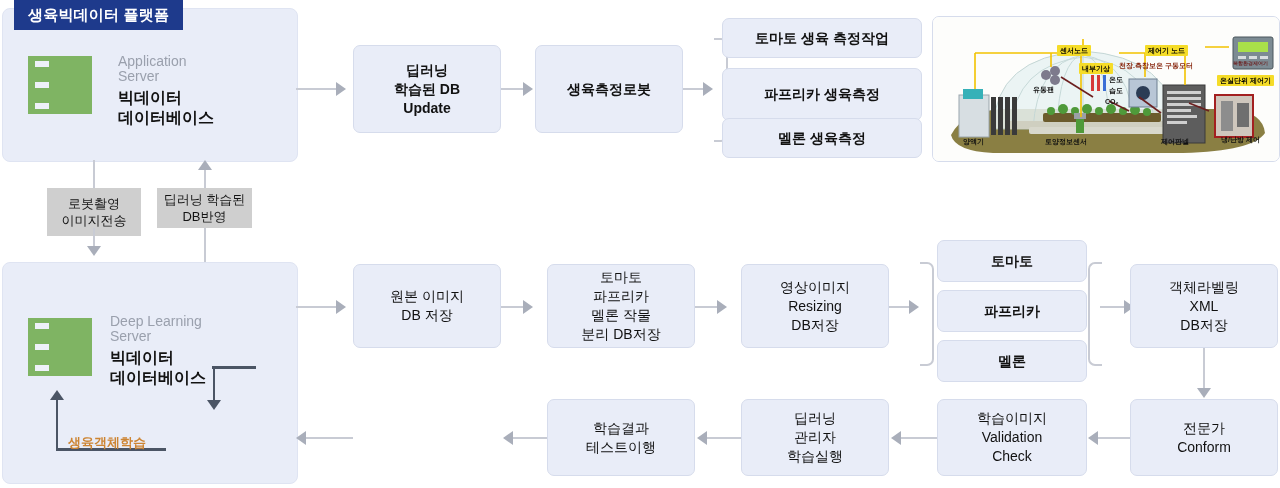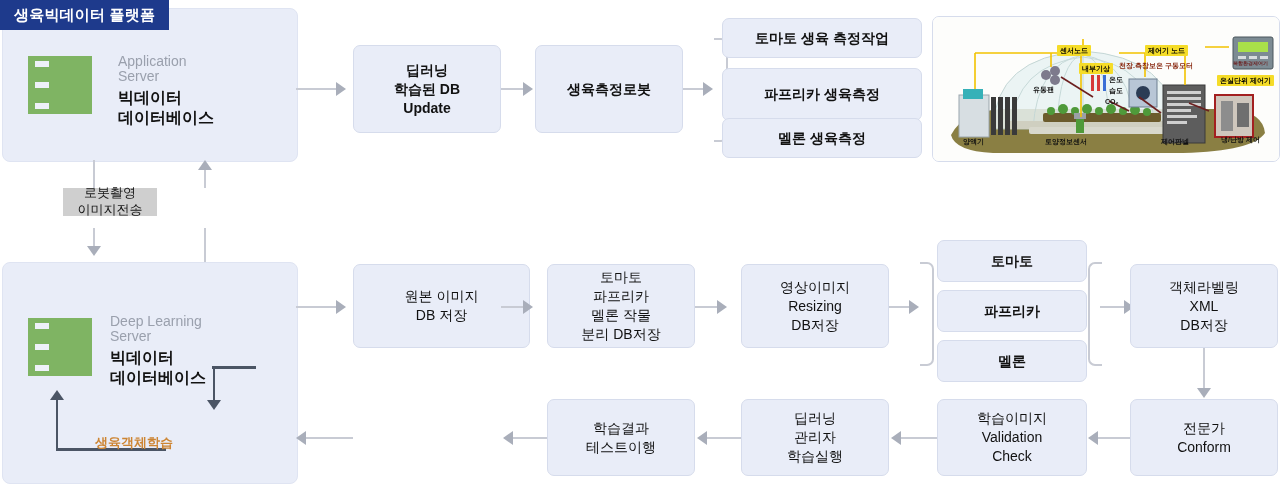--- a/index.html
+++ b/index.html
@@ -56,59 +56,61 @@
   .ar.d{border-left:7px solid transparent;border-right:7px solid transparent;border-top:10px solid #a9aeba;}
   .ar.u{border-left:7px solid transparent;border-right:7px solid transparent;border-bottom:10px solid #a9aeba;}
   .ar.d.dk{border-top-color:#4b5565;}
   .ar.u.dk{border-bottom-color:#4b5565;}
 
   
   .brk{position:absolute;border:2px solid #c8cbd4;}
   .brk.right{border-left:none;border-radius:0 7px 7px 0;}
   .brk.left{border-right:none;border-radius:7px 0 0 7px;}
 
-  .loop-label{position:absolute;color:#cd8533;font-size:13px;font-weight:bold;white-space:nowrap;margin-left:27px;}
+  .loop-label{position:absolute;color:#cd8533;font-size:13px;font-weight:bold;white-space:nowrap;}
 
   
   .gh-panel{position:absolute;background:#ffffff;border:1px solid #d6dcec;border-radius:7px;overflow:hidden;}
   .gh{position:absolute;left:0;top:0;width:100%;height:100%;background:#fdfdfb;}
   .gh-lab{position:absolute;background:#f5dc28;color:#000;font-size:7px;font-weight:bold;
           padding:1px 3px;white-space:nowrap;border-radius:1px;line-height:9px;}
   .gh-txt{position:absolute;font-size:7px;font-weight:bold;color:#8a2a12;white-space:nowrap;line-height:9px;}
 </style>
 </head>
 <body>
 
 <div id="stage">
 
   <div class="platform" style="left:2px;top:8px;width:294px;height:152px;"></div>
-  <div class="platform-title" style="left:0px;top:0px;">생육빅데이터 플랫폼</div>
+  <div class="platform-title" style="left:14px;top:0px;">생육빅데이터 플랫폼</div>
 
   <div class="srv" style="left:28px;top:56px;">
     <i></i>
       <i></i>
       <i></i>
     <u></u>
       <u></u>
     <b></b>
       <b></b>
       <b></b>
   </div>
   <div class="srv-sub" style="left:118px;top:54px;">Application
 Server</div>
   <div class="srv-main" style="left:118px;top:88px;">빅데이터
 데이터베이스</div>
 
   <div class="ln v" style="left:93px;top:160px;height:28px;"></div>
-  <div class="chip" style="left:63px;top:188px;width:94px;height:28px;font-family:Liberation Mono, monospace;">로봇촬영
+  <div class="chip" style="left:47px;top:188px;width:94px;height:48px;">로봇촬영
 이미지전송</div>
   <div class="ln v" style="left:93px;top:228px;height:20px;"></div>
   <div class="ar d" style="left:87px;top:246px;"></div>
 
   <div class="ln v" style="left:204px;top:228px;height:60px;"></div>
+  <div class="chip" style="left:157px;top:188px;width:95px;height:40px;">딥러닝 학습된
+DB반영</div>
   <div class="ln v" style="left:204px;top:170px;height:18px;"></div>
   <div class="ar u" style="left:198px;top:160px;"></div>
 
   <div class="platform" style="left:2px;top:262px;width:294px;height:220px;"></div>
 
   <div class="srv" style="left:28px;top:318px;">
     <i></i>
       <i></i>
       <i></i>
     <u></u>
@@ -280,21 +282,21 @@
       <div class="gh-txt" style="left:112px;top:120px;color:#111;">토양정보센서</div>
       <div class="gh-txt" style="left:228px;top:120px;color:#111;">제어판넬</div>
       <div class="gh-txt" style="left:288px;top:118px;color:#111;text-align:center;">냉/난방
 제어</div>
     </div>
   </div>
 
   <div class="ln h" style="left:296px;top:306px;width:40px;"></div>
   <div class="ar r" style="left:336px;top:300px;"></div>
 
-  <div class="node" style="left:353px;top:264px;width:177px;height:84px;">
+  <div class="node" style="left:353px;top:264px;width:148px;height:84px;">
     <span class="t">원본 이미지
 DB 저장</span>
   </div>
 
   <div class="ln h" style="left:501px;top:306px;width:24px;"></div>
   <div class="ar r" style="left:523px;top:300px;"></div>
 
   <div class="node" style="left:547px;top:264px;width:148px;height:84px;">
     <span class="t">토마토
 파프리카

